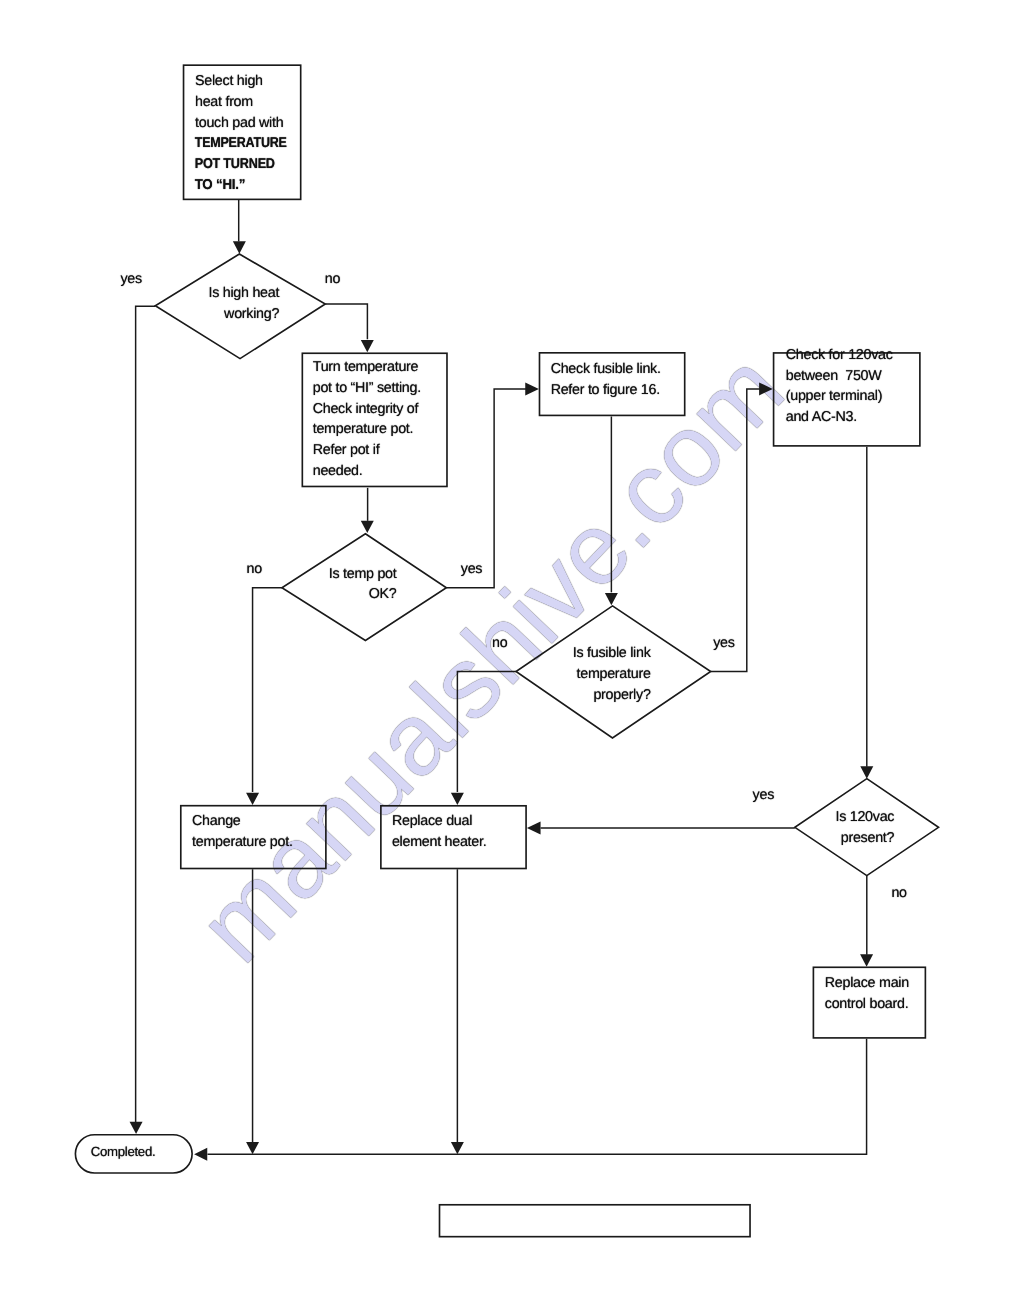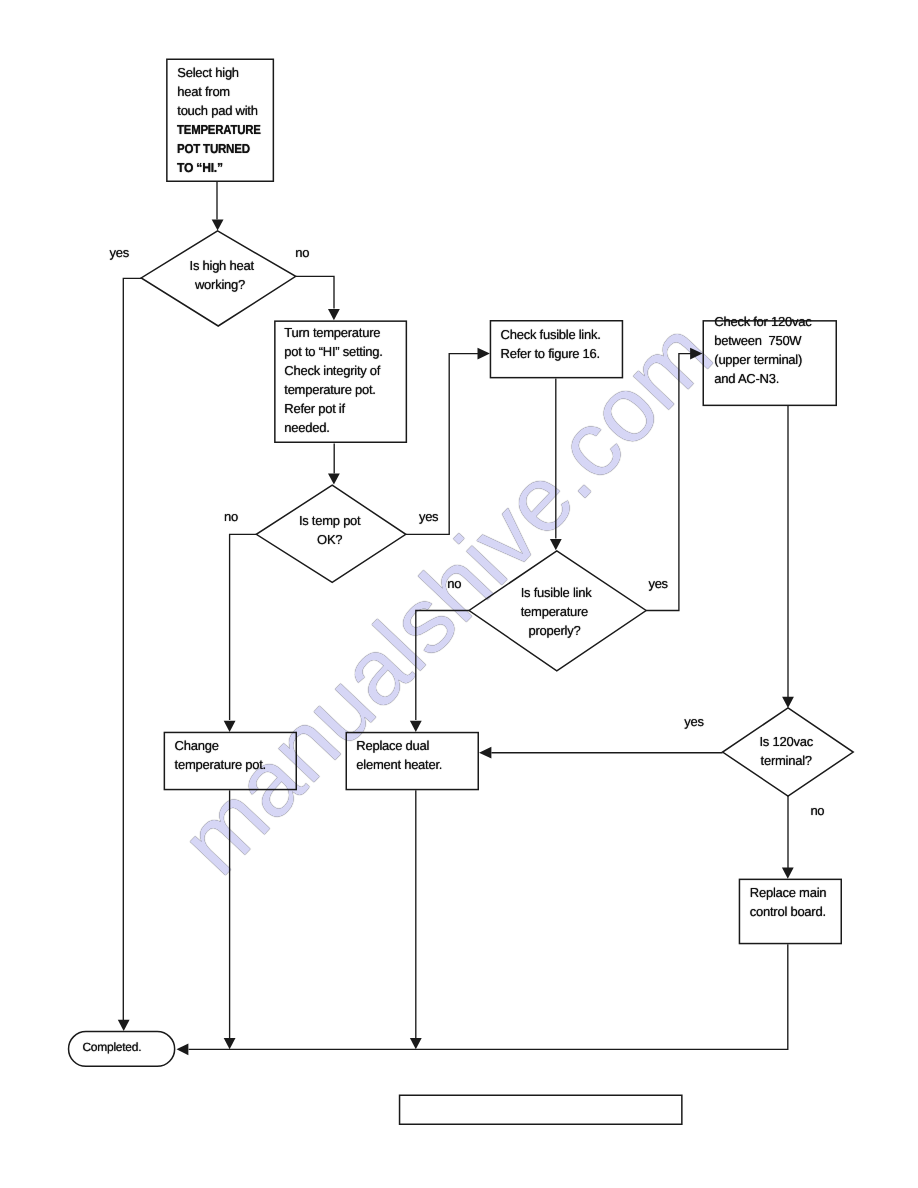--- a/index.html
+++ b/index.html
@@ -6,21 +6,21 @@
   body{width:918px;height:1188px;overflow:hidden;}
   #page{position:relative;width:918px;height:1188px;background:#fff;
         font-family:"Liberation Sans",sans-serif;}
   svg{position:absolute;left:0;top:0;}
   .wmt{font-family:"Liberation Sans",sans-serif;font-weight:400;}
   .nd{position:absolute;box-sizing:border-box;}
   .nd .t{position:absolute;left:11.5px;top:5px;font-size:13px;letter-spacing:-0.25px;
          line-height:19px;color:#111;white-space:nowrap;}
   .lbl{position:absolute;font-size:13px;line-height:19px;letter-spacing:-0.25px;color:#111;white-space:nowrap;}
   .dtxt{position:absolute;font-size:13px;letter-spacing:-0.25px;line-height:19px;color:#111;
-        text-align:center;white-space:nowrap;}
+        text-align:right;white-space:nowrap;}
   .nd .t,.dtxt,.lbl,#page [data-name$="-text"]{text-shadow:0 0 0.9px rgba(17,17,17,0.9);}
   b{font-weight:400;}
   .caps{display:inline-block;transform-origin:left center;font-weight:700;}
   .cap1{transform:scaleX(0.878);}
   .cap2{transform:scaleX(0.888);}
   .cap3{transform:scaleX(0.935);}
 </style>
 </head>
 <body>
 
@@ -109,21 +109,21 @@
     <div class="t" data-name="node-p7-text" style="left:11.1px;top:4.2px"><span data-name="node-p7-line-l1">Replace main</span><br><span data-name="node-p7-line-l2">control board.</span></div>
   </div>
 
   <div class="nd" data-name="node-p6" style="left:345.5px;top:731.8px;width:133.5px;height:58.5px">
     <div class="t" data-name="node-p6-text" style="left:10.8px;top:4px"><span data-name="node-p6-line-l1">Replace dual</span><br><span data-name="node-p6-line-l2">element heater.</span></div>
   </div>
 
   <div class="dtxt" data-name="node-d1-text" style="left:186.2px;top:255.8px"><span data-name="node-d1-line-l1">&nbsp;Is high heat</span><br><span data-name="node-d1-line-l2">working?</span></div>
   <div class="dtxt" data-name="node-d2-text" style="left:298.9px;top:511.1px"><span data-name="node-d2-line-l1">Is temp pot</span><br><span data-name="node-d2-line-l2">OK?</span></div>
   <div class="dtxt" data-name="node-d3-text" style="left:517.4px;top:583.4px"><span data-name="node-d3-line-l1">&nbsp;Is fusible link</span><br><span data-name="node-d3-line-l2">temperature</span><br><span data-name="node-d3-line-l3">properly?</span></div>
-  <div class="dtxt" data-name="node-d4-text" style="left:759.5px;top:732.3px"><span data-name="node-d4-line-l1">Is 120vac</span><br><span data-name="node-d4-line-l2">terminal?</span></div>
+  <div class="dtxt" data-name="node-d4-text" style="left:759.5px;top:732.3px"><span data-name="node-d4-line-l1">Is 120vac</span><br><span data-name="node-d4-line-l2">present?</span></div>
 
   <div data-name="node-end" style="position:absolute;left:67.8px;top:1030.8px;width:107.6px;height:36.3px;box-sizing:border-box">
     <div data-name="node-end-text" style="position:absolute;left:14.6px;top:7.2px;font-size:12px;letter-spacing:-0.25px;line-height:19px;color:#111;white-space:nowrap">Completed.</div>
   </div>
 
 
   <div class="lbl" data-name="edge-label-yes-1" style="left:109.5px;top:243.2px">yes</div>
   <div class="lbl" data-name="edge-label-no-1" style="left:295.3px;top:243.1px">no</div>
   <div class="lbl" data-name="edge-label-no-2" style="left:224.1px;top:506.9px">no</div>
   <div class="lbl" data-name="edge-label-yes-2" style="left:418.9px;top:507.4px">yes</div>

